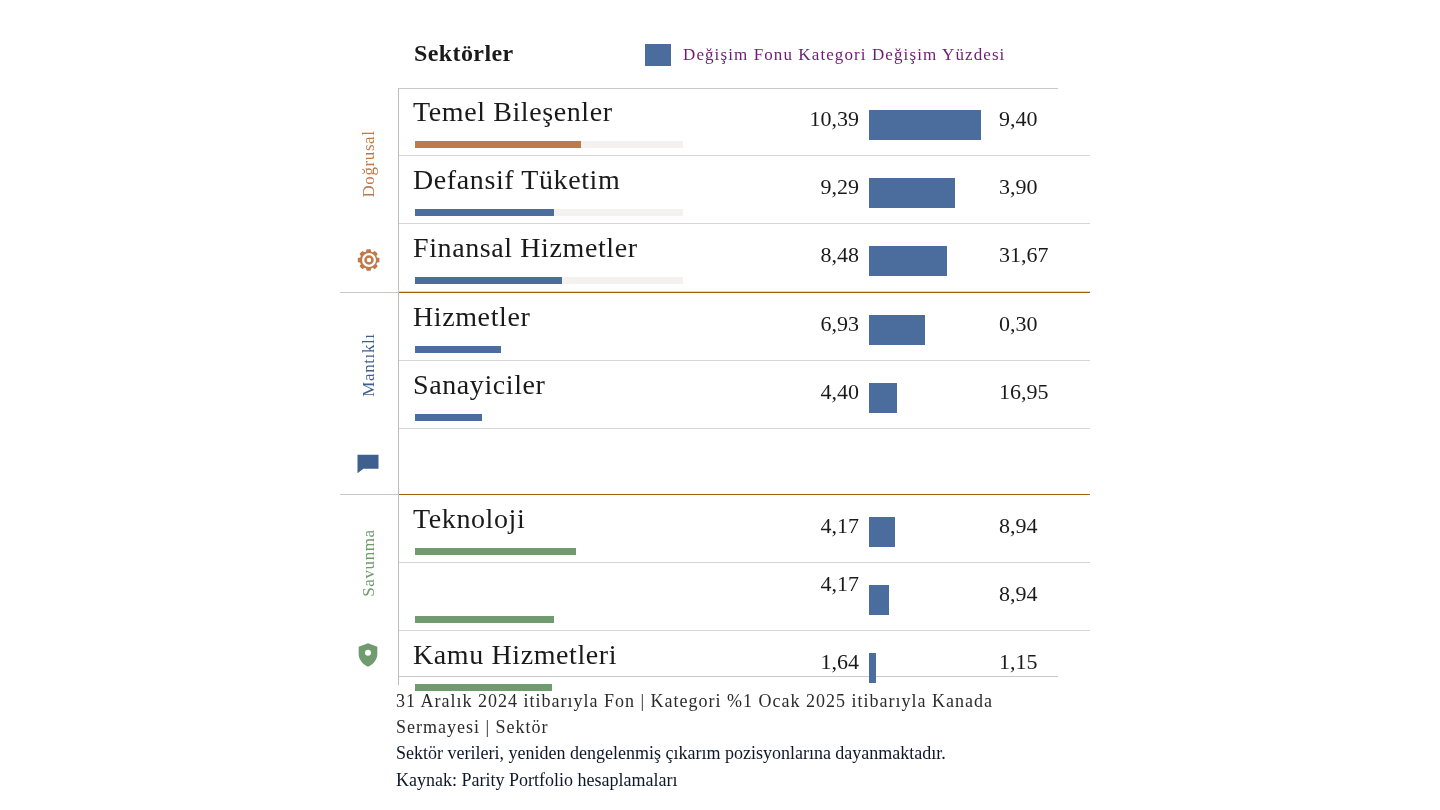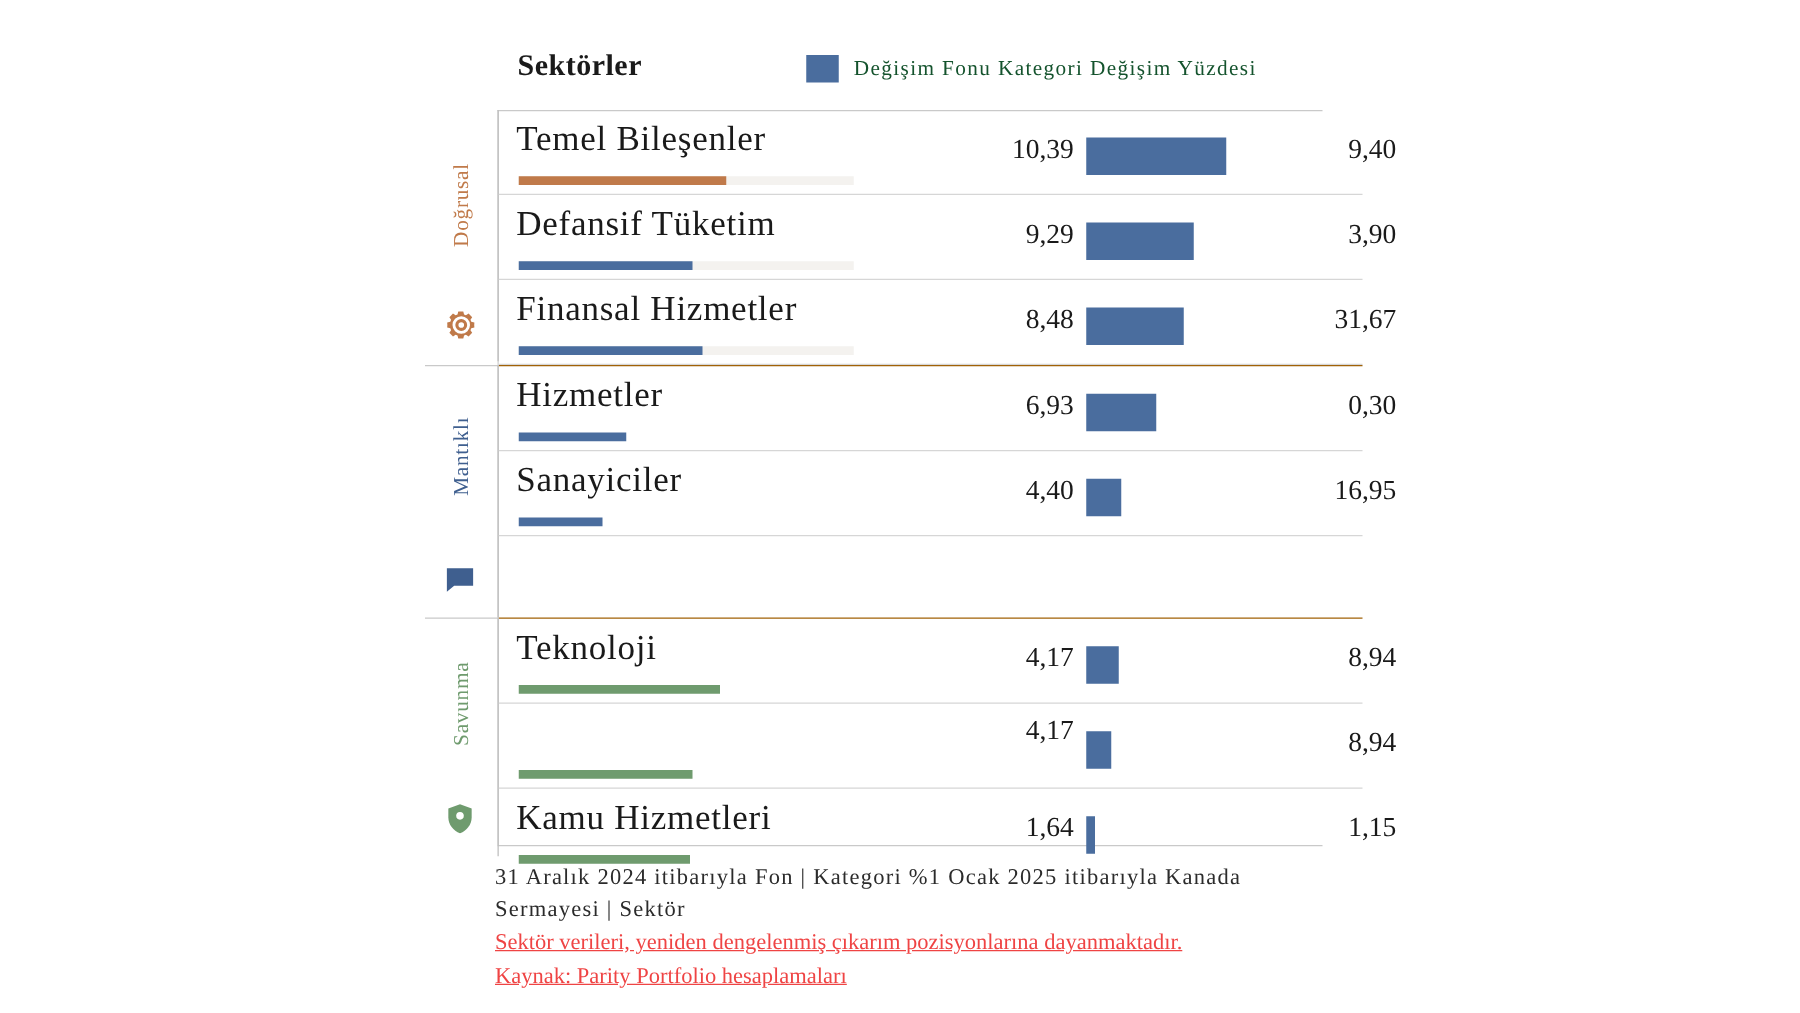--- a/index.html
+++ b/index.html
@@ -47,21 +47,21 @@
   }
   .legend-swatch {
     width: 26px;
     height: 22px;
     background: #4a6d9e;
     display: inline-block;
   }
   .legend-label {
     font-size: 17px;
     letter-spacing: 1.1px;
-    color: #14532d;
+    color: #701a75;
   }
 
   
   .chart {
     position: absolute;
     left: 340px;
     top: 88px;
     width: 750px;
   }
 
@@ -150,21 +150,21 @@
     left: 0;
     bottom: 4px;
     height: 30px;
     background: #4a6d9e;
   }
 
   .row-pct {
     position: absolute;
     left: 600px;
     width: 118px;
-    text-align: right;
+    text-align: left;
     top: 18px;
     font-size: 22px;
   }
 
   
   .col-sep {
     position: absolute;
     left: 398px;
     top: 88px;
     width: 1px;
@@ -190,22 +190,21 @@
   }
   .fn-main {
     font-size: 18px;
     letter-spacing: 1px;
     line-height: 1.45;
     color: #2b2b2b;
   }
   .fn-sub {
     font-size: 18px;
     line-height: 1.5;
-    color: #ef4444;
-    text-decoration: underline;
+    color: #0f172a;
   }
 </style>
 </head>
 <body>
 
 <div class="page">
 
   <div class="header">
     <div class="header-title">Sektörler</div>
     <div class="legend">

